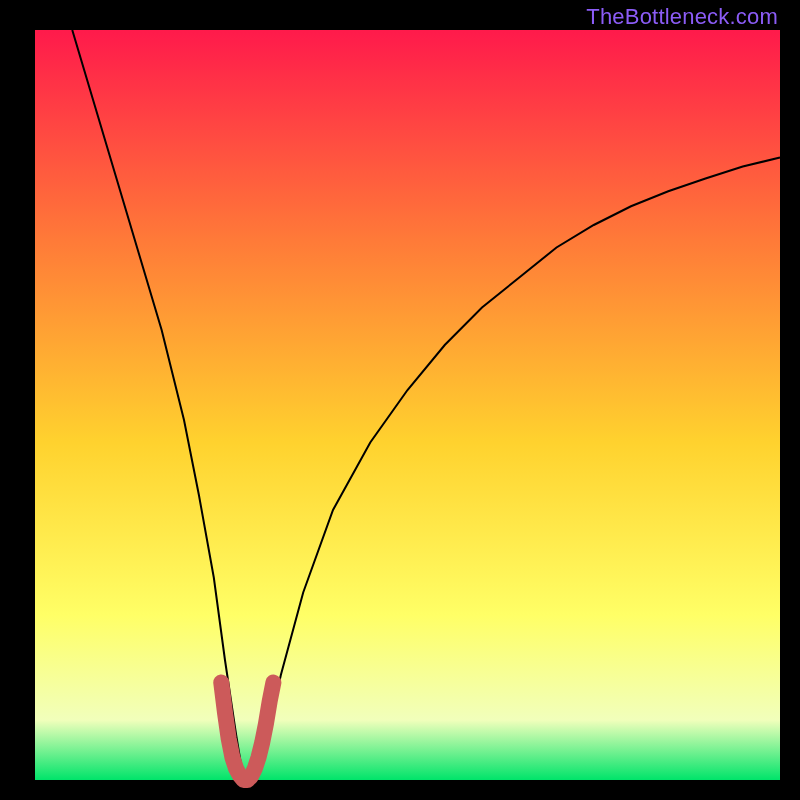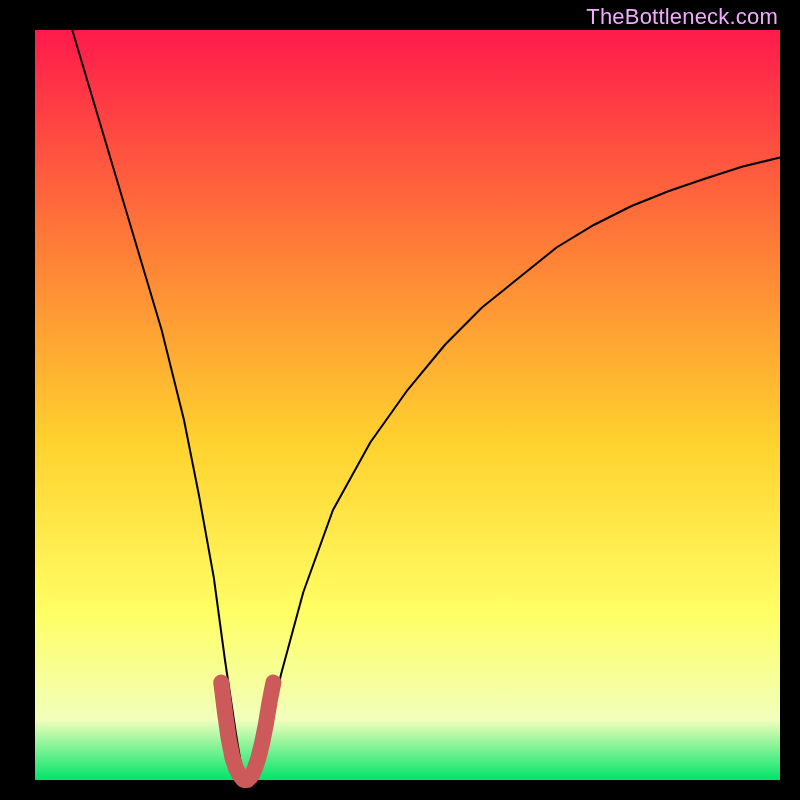--- a/index.html
+++ b/index.html
@@ -1,17 +1,17 @@
 <!DOCTYPE html>
 <html><head>
 <meta charset="utf-8">
 <style>
 html,body{margin:0;padding:0;width:800px;height:800px;overflow:hidden;background:#000;font-family:Arial,Helvetica,sans-serif}
 .wrapper{position:relative;width:800px;height:800px}
-.watermark{position:absolute;top:4px;right:22px;color:#f0abfc;font-size:22px;font-weight:400;letter-spacing:.2px;z-index:20}
+.watermark{position:absolute;top:4px;right:22px;color:#8b5cf6;font-size:22px;font-weight:400;letter-spacing:.2px;z-index:20}
 svg{position:absolute;top:0;left:0}
 </style>
 </head>
 <body>
 
 <div class="wrapper">
   <div class="watermark">TheBottleneck.com</div>
   <svg id="chart-svg" width="800" height="800" viewBox="0 0 800 800">
     <defs>
       <linearGradient id="bg-grad" x1="0" y1="0" x2="0" y2="1">

